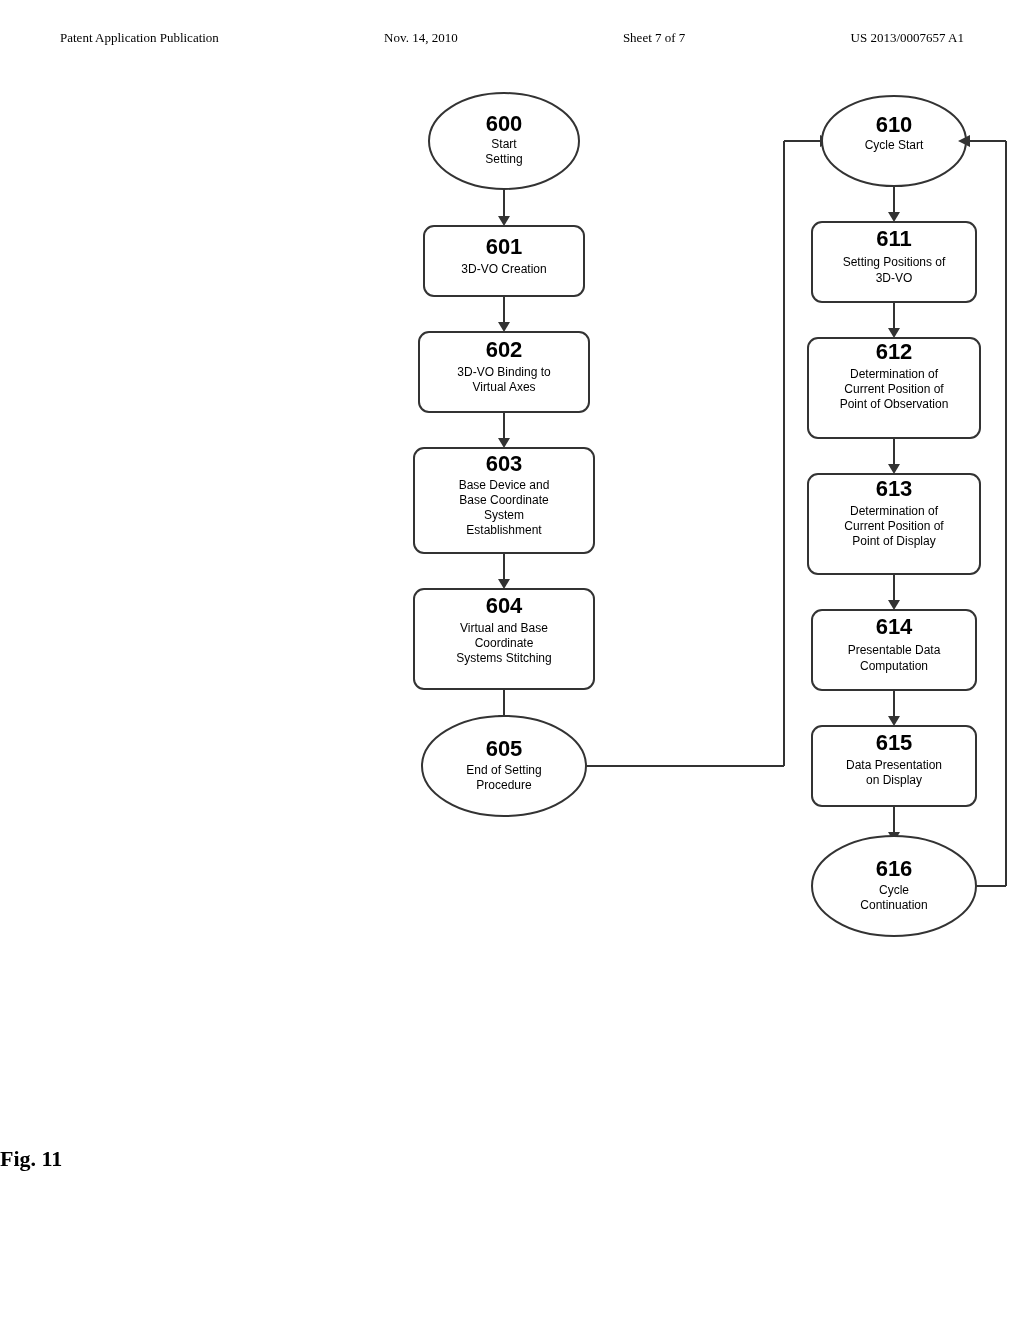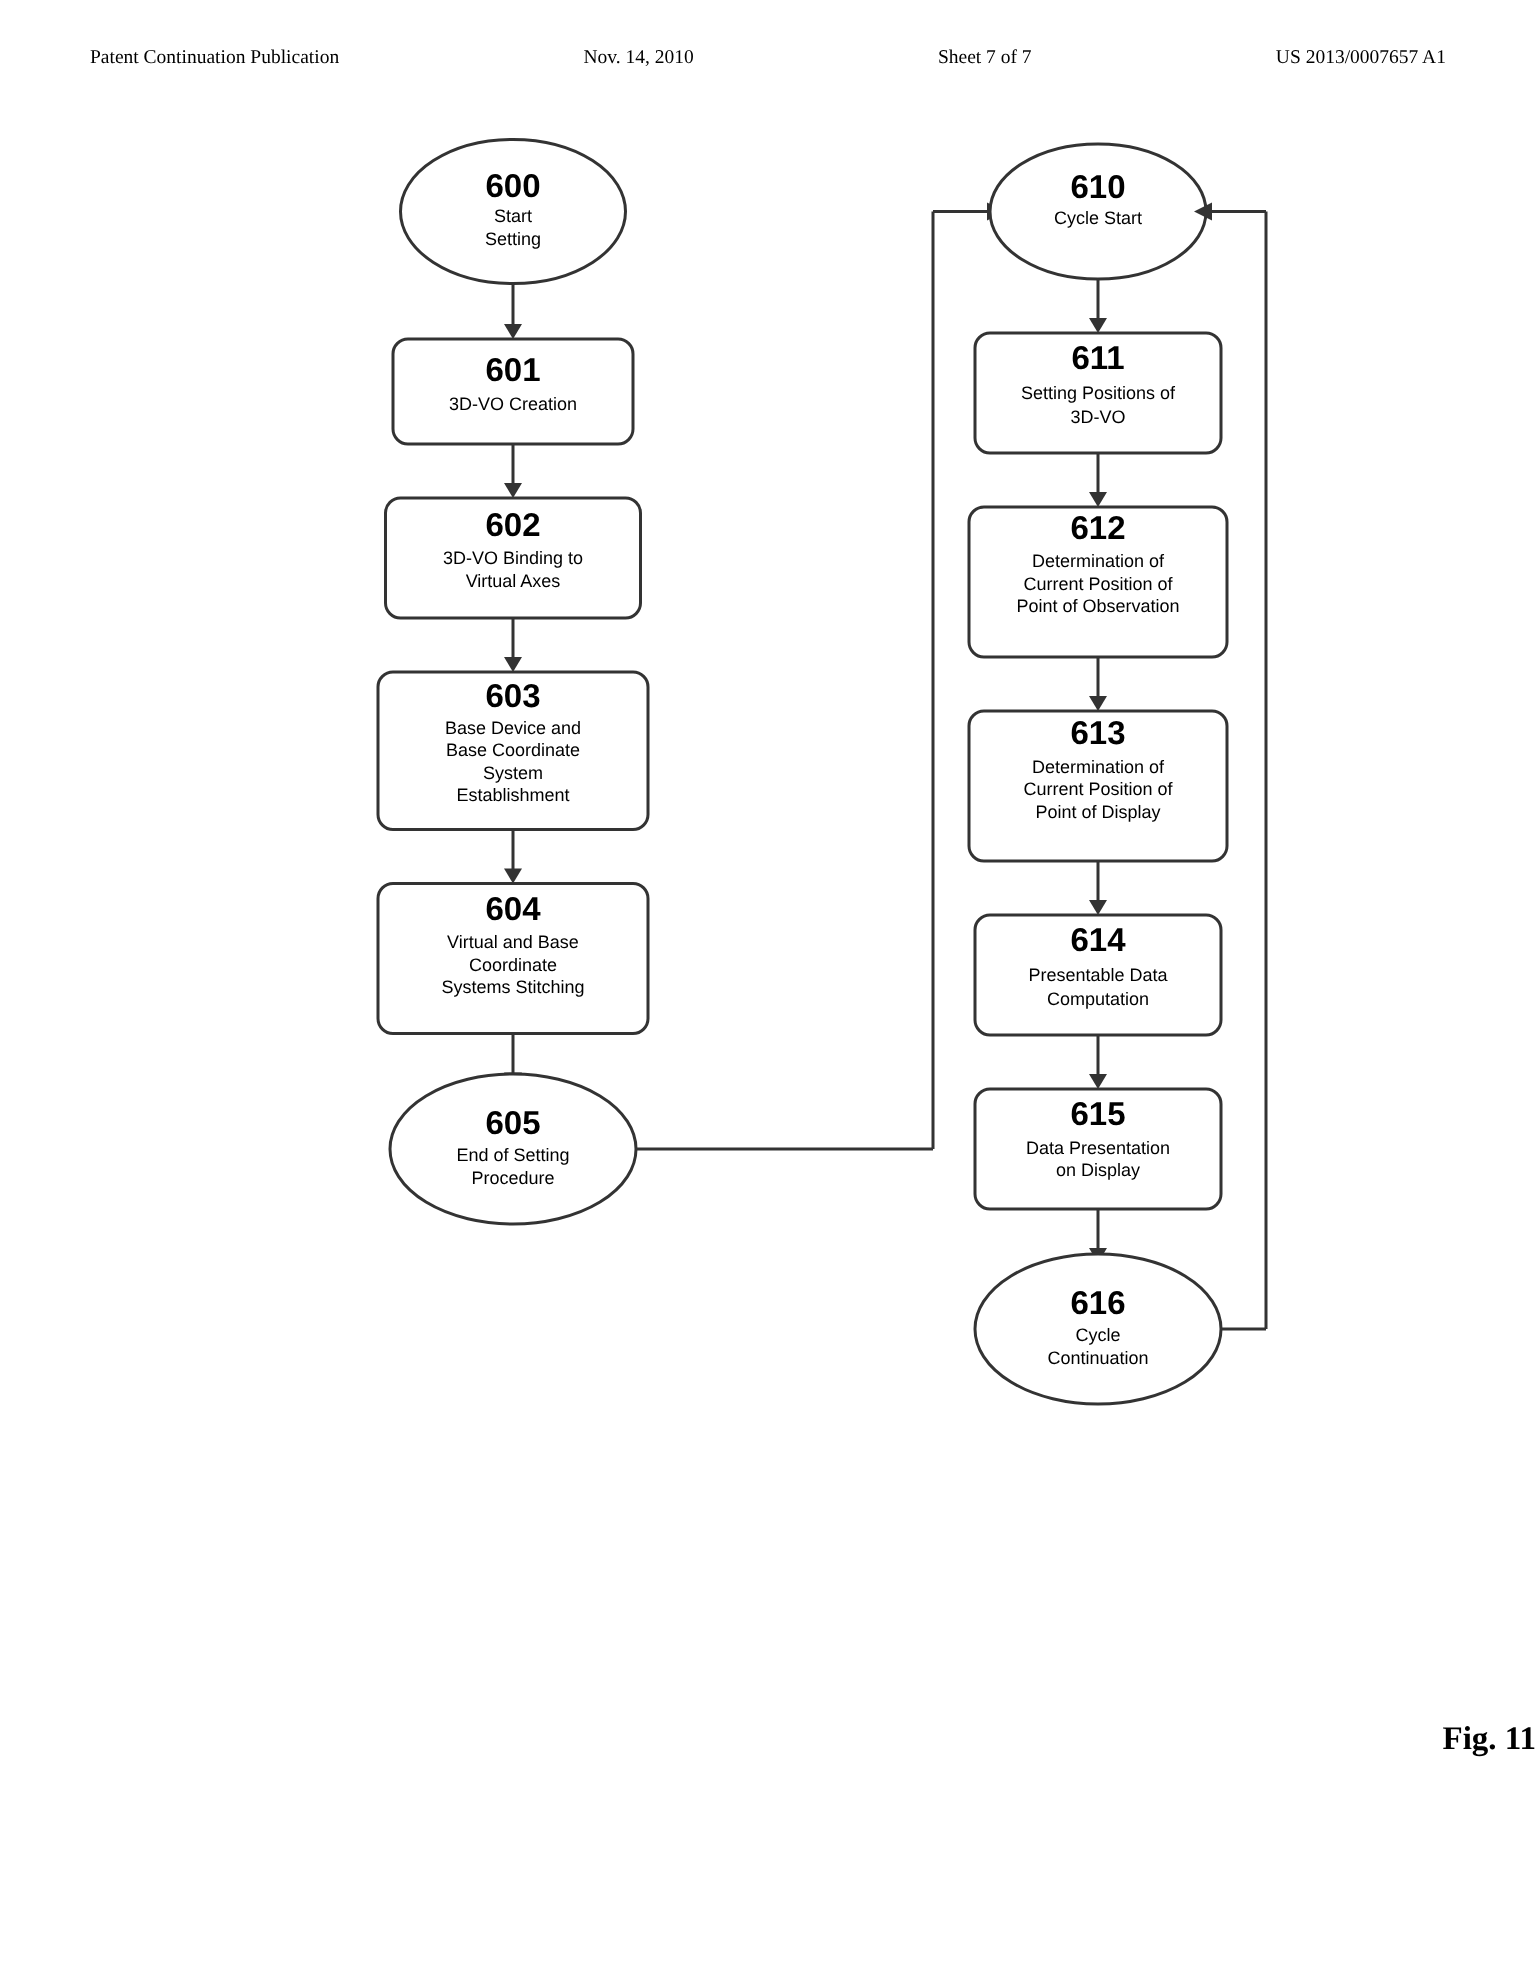--- a/index.html
+++ b/index.html
@@ -12,38 +12,38 @@
     }
 
     .header {
       display: flex;
       justify-content: space-between;
       padding: 30px 60px 10px 60px;
       font-size: 13px;
     }
 
     .fig-label {
-      text-align: right;
+      text-align: left;
       font-size: 22px;
       font-weight: bold;
       margin-top: 30px;
       margin-bottom: 20px;
     }
   </style>
 </head>
 <body>
 
 <div class="header">
-  <span>Patent Continuation Publication</span>
+  <span>Patent Application Publication</span>
   <span>Nov. 14, 2010</span>
   <span>Sheet 7 of 7</span>
   <span>US 2013/0007657 A1</span>
 </div>
 
-<div style="display:flex; justify-content:center; margin-top:10px;">
+<div style="display:flex; justify-content:flex-end; margin-top:10px;">
 <svg width="700" height="1050" xmlns="http://www.w3.org/2000/svg">
   <style>
     text { font-family: Arial, sans-serif; }
     .num { font-size: 22px; font-weight: bold; }
     .lbl { font-size: 12px; }
   </style>
 
   <ellipse cx="180" cy="75" rx="75" ry="48" fill="white" stroke="#333" stroke-width="2"></ellipse>
   <text x="180" y="65" text-anchor="middle" class="num">600</text>
   <text x="180" y="82" text-anchor="middle" class="lbl">Start</text>

